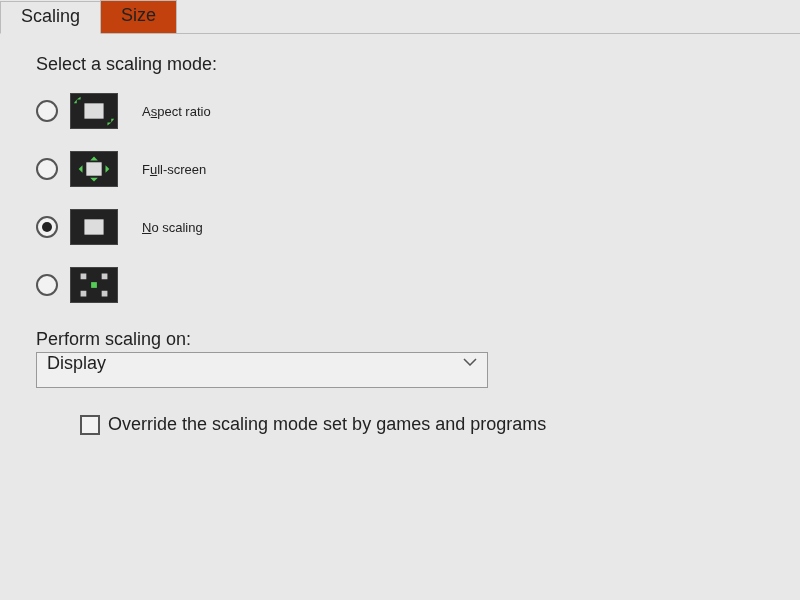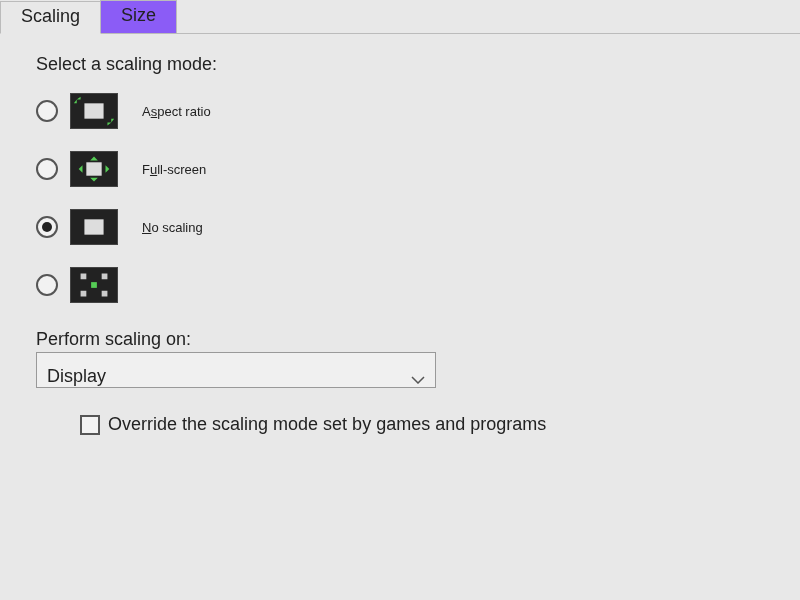--- a/index.html
+++ b/index.html
@@ -14,21 +14,21 @@
     }
     .tab-row {
       display: flex;
       background: #e8e8e8;
       border-bottom: 1px solid #bbb;
     }
     .tab {
       padding: 4px 20px 6px 20px;
       border: 1px solid #bbb;
       border-bottom: none;
-      background: #8b5cf6;
+      background: #c2410c;
       margin-right: -1px;
       position: relative;
       cursor: pointer;
     }
     .tab.active {
       background: #e8e8e8;
       border-bottom: 1px solid #e8e8e8;
       top: 1px;
     }
     .panel {
@@ -80,26 +80,26 @@
     }
     .mode-icon svg { display: block; }
     .radio-label {
       font-size: 13px;
     }
     .radio-label .underline { text-decoration: underline; }
     .perform-label {
       margin-bottom: 2px;
     }
     .select {
-      width: 400px;
+      width: 452px;
       height: 36px;
       background: #f0f0f0;
       border: 1px solid #999;
       display: flex;
-      align-items: flex-end;
+      align-items: flex-start;
       justify-content: space-between;
       padding: 0 10px;
       cursor: pointer;
       margin-bottom: 26px;
     }
     .select-chevron {
       font-size: 14px;
       color: #555;
     }
     .checkbox-row {

